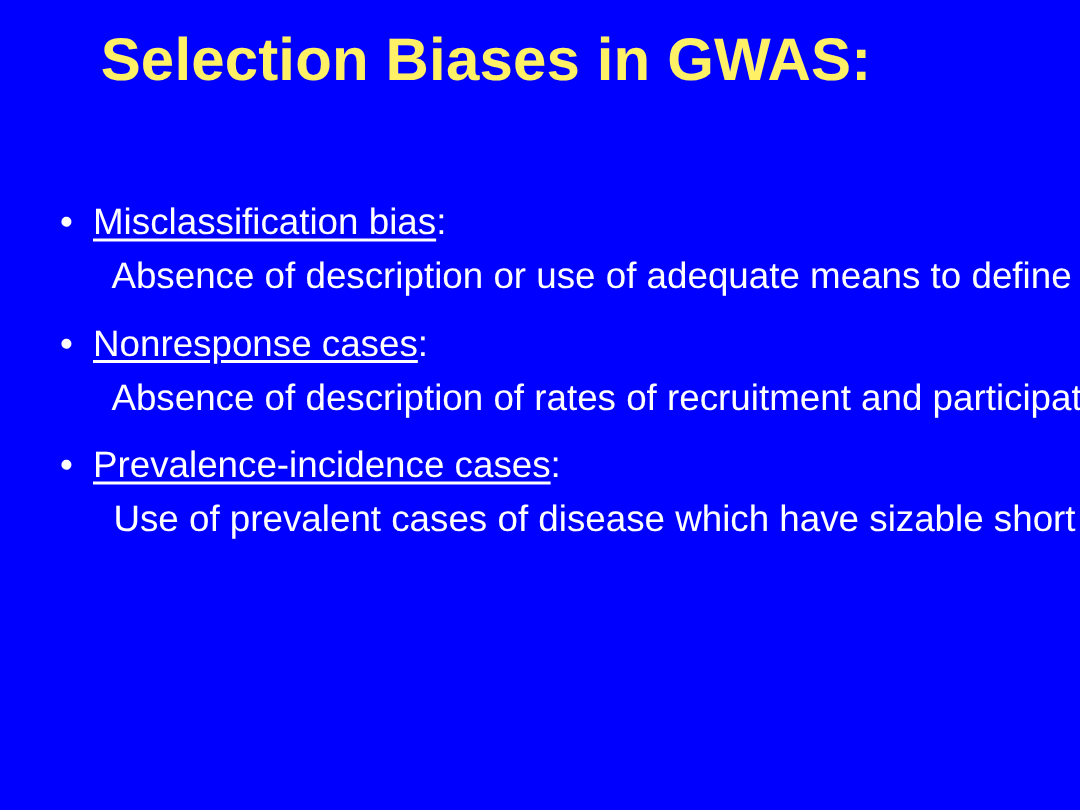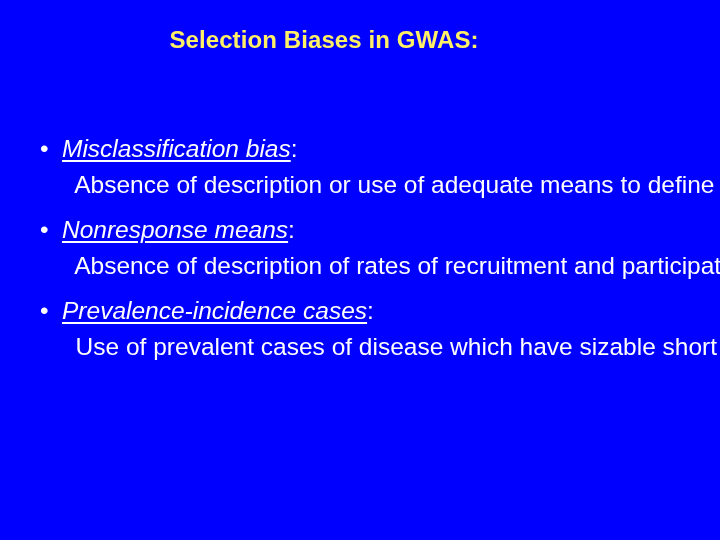--- a/index.html
+++ b/index.html
@@ -26,21 +26,21 @@
 
   
   .slide-title {
     position: absolute;
     top: 22px;
     left: 0;
     width: 648px;
     text-align: center;
     color: #fff066;
     font-weight: bold;
-    font-size: 24px;
+    font-size: 40px;
     line-height: 36px;
     letter-spacing: 0.1px;
     text-rendering: optimizeLegibility;
   }
 
   .slide-title .title-line {
     display: block;
     white-space: nowrap;
   }
 
@@ -78,21 +78,20 @@
     text-align: left;
   }
 
   .bullet-text {
     display: block;
   }
 
   .lead-term {
     text-decoration: underline;
     text-underline-offset: 3px;
-    font-style: italic;
   }
 
   .after-colon {
     white-space: pre;
   }
 </style>
 </head>
 <body>
 
 <div class="slide">
@@ -103,21 +102,21 @@
 
   <div class="body-block">
 
     <div class="bullet-item">
       <span class="bullet-marker">•</span>
       <span class="bullet-text"><span class="lead-term">Misclassification bias</span><span>:</span><span class="after-colon">  Absence of description or use of adequate means to define cases and/or controls.</span></span>
     </div>
 
     <div class="bullet-item">
       <span class="bullet-marker">•</span>
-      <span class="bullet-text"><span class="lead-term">Nonresponse means</span><span>:</span><span class="after-colon">  Absence of description of rates of recruitment and participation in cases and/or controls.</span></span>
+      <span class="bullet-text"><span class="lead-term">Nonresponse cases</span><span>:</span><span class="after-colon">  Absence of description of rates of recruitment and participation in cases and/or controls.</span></span>
     </div>
 
     <div class="bullet-item">
       <span class="bullet-marker">•</span>
       <span class="bullet-text"><span class="lead-term">Prevalence-incidence cases</span><span>:</span><span class="after-colon">  Use of prevalent cases of disease which have sizable short term case-fatality or remission rates.</span></span>
     </div>
 
   </div>
 
 </div>

